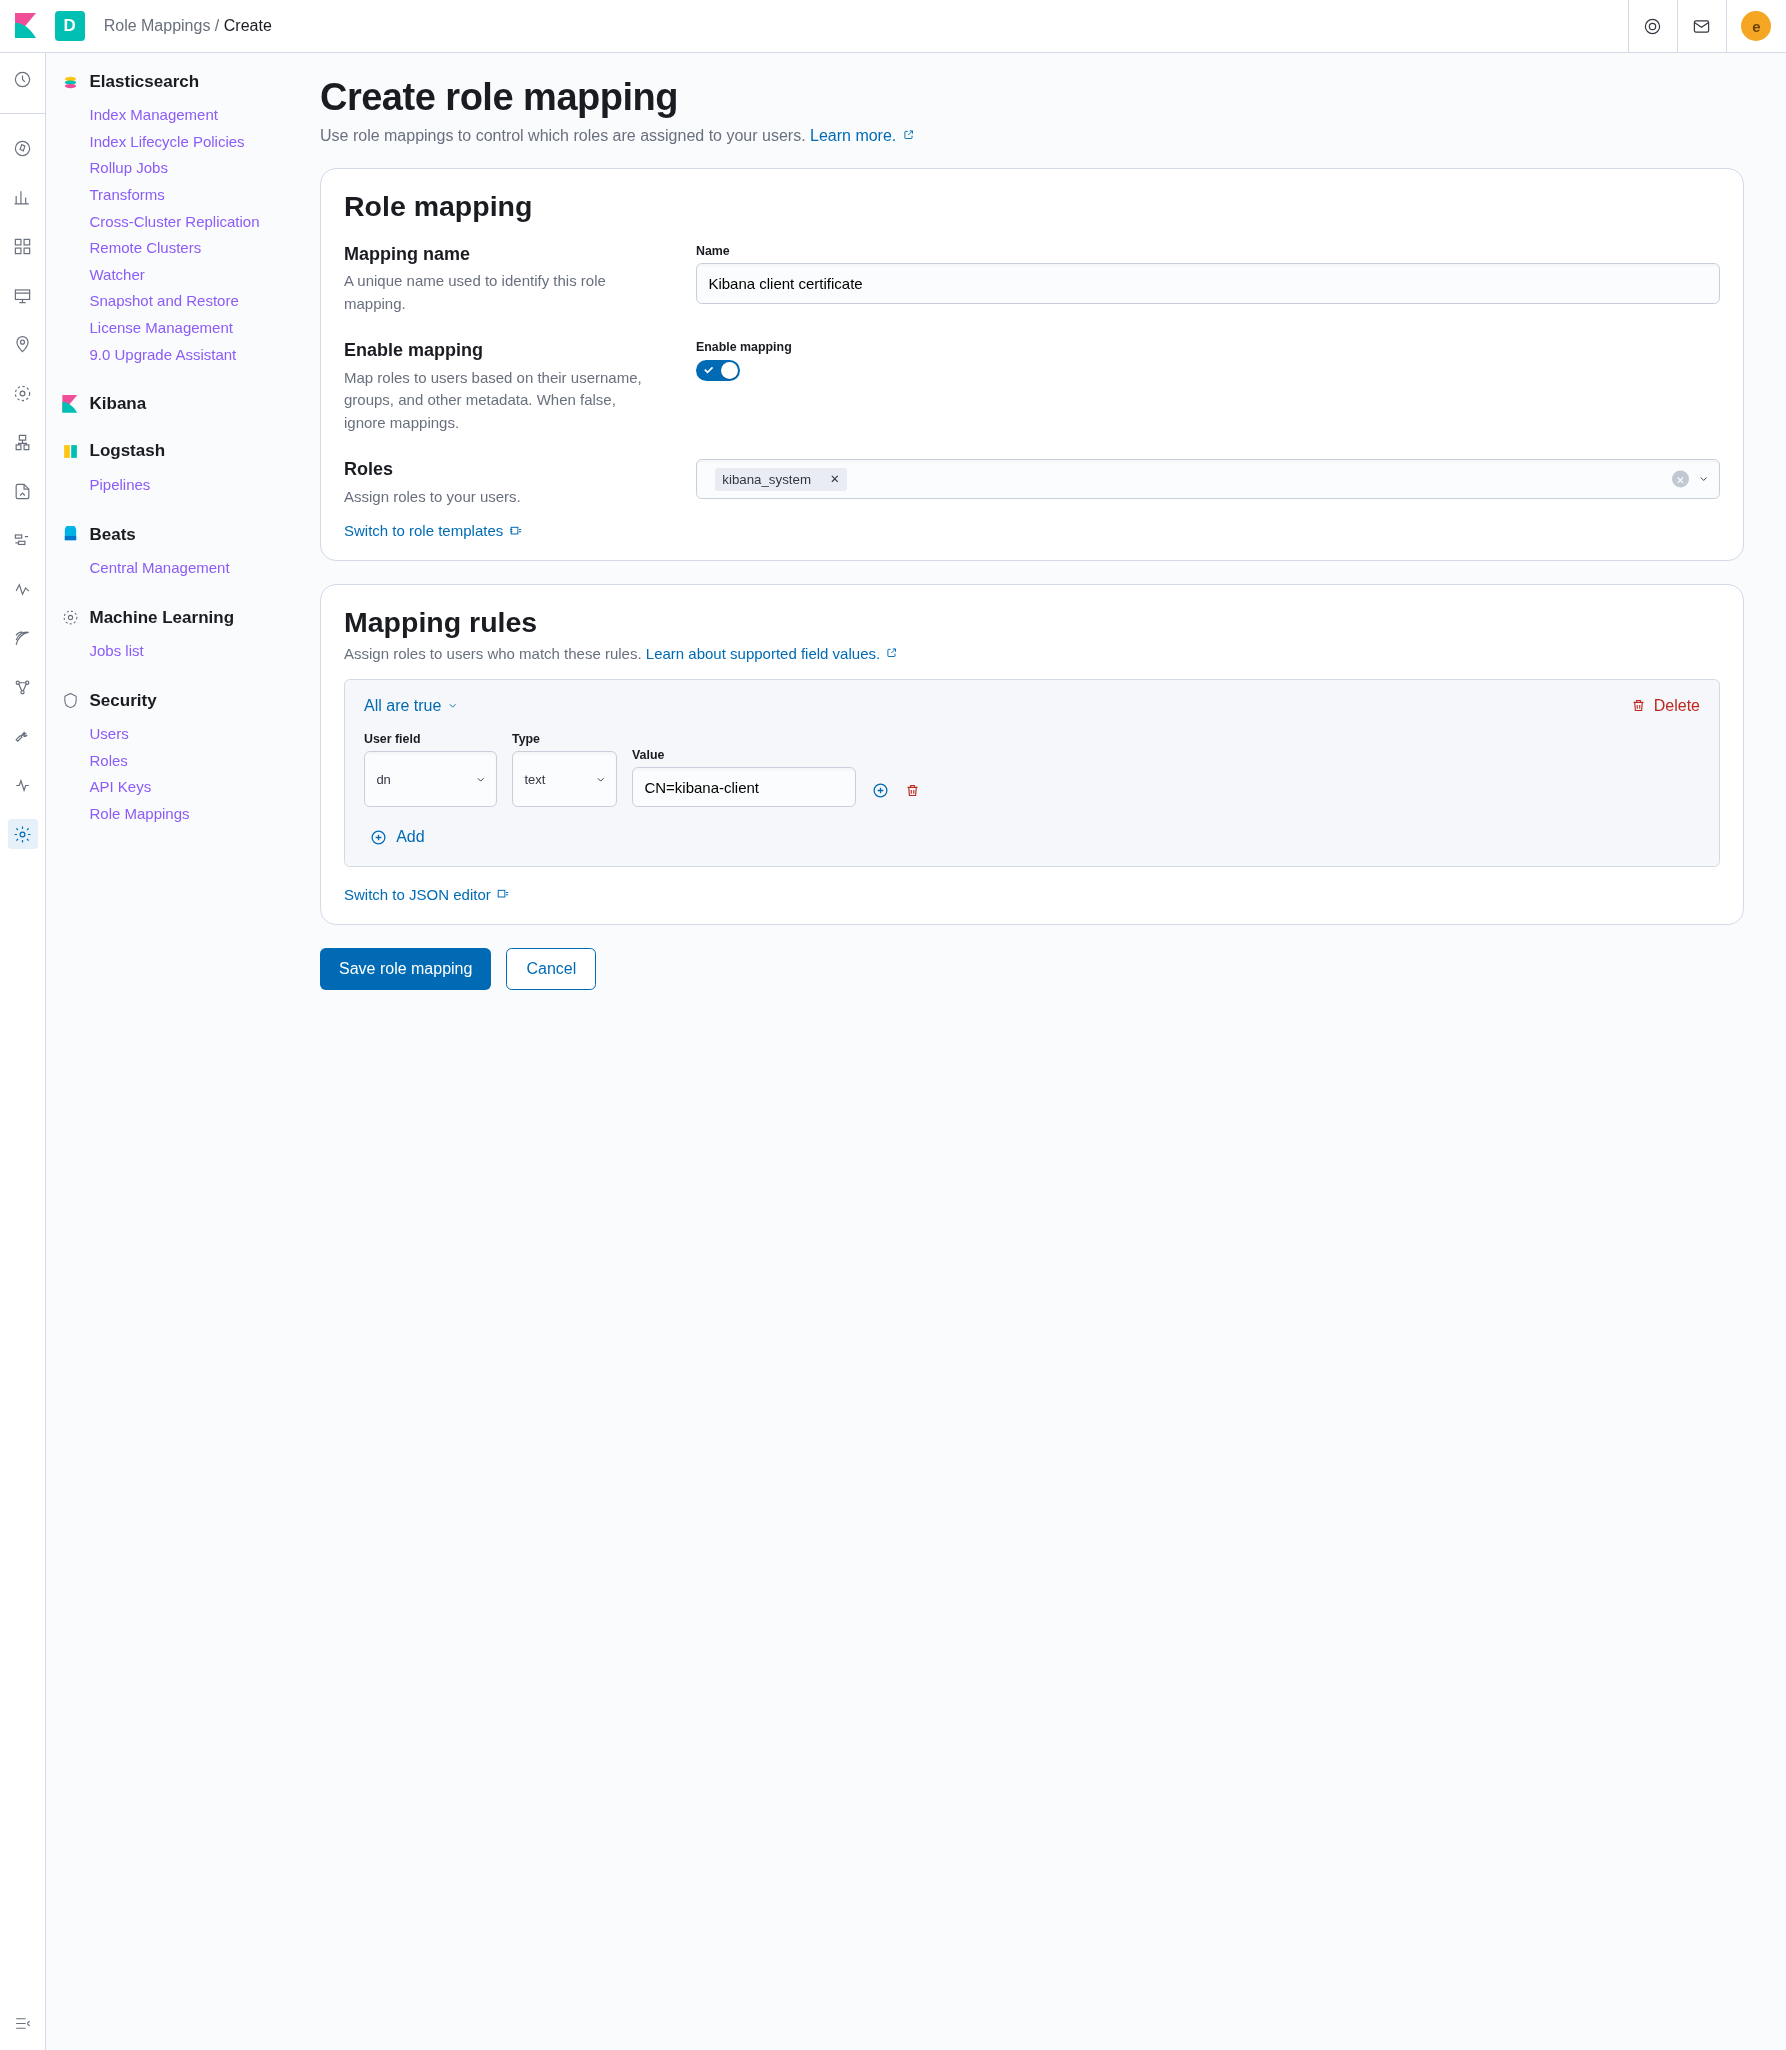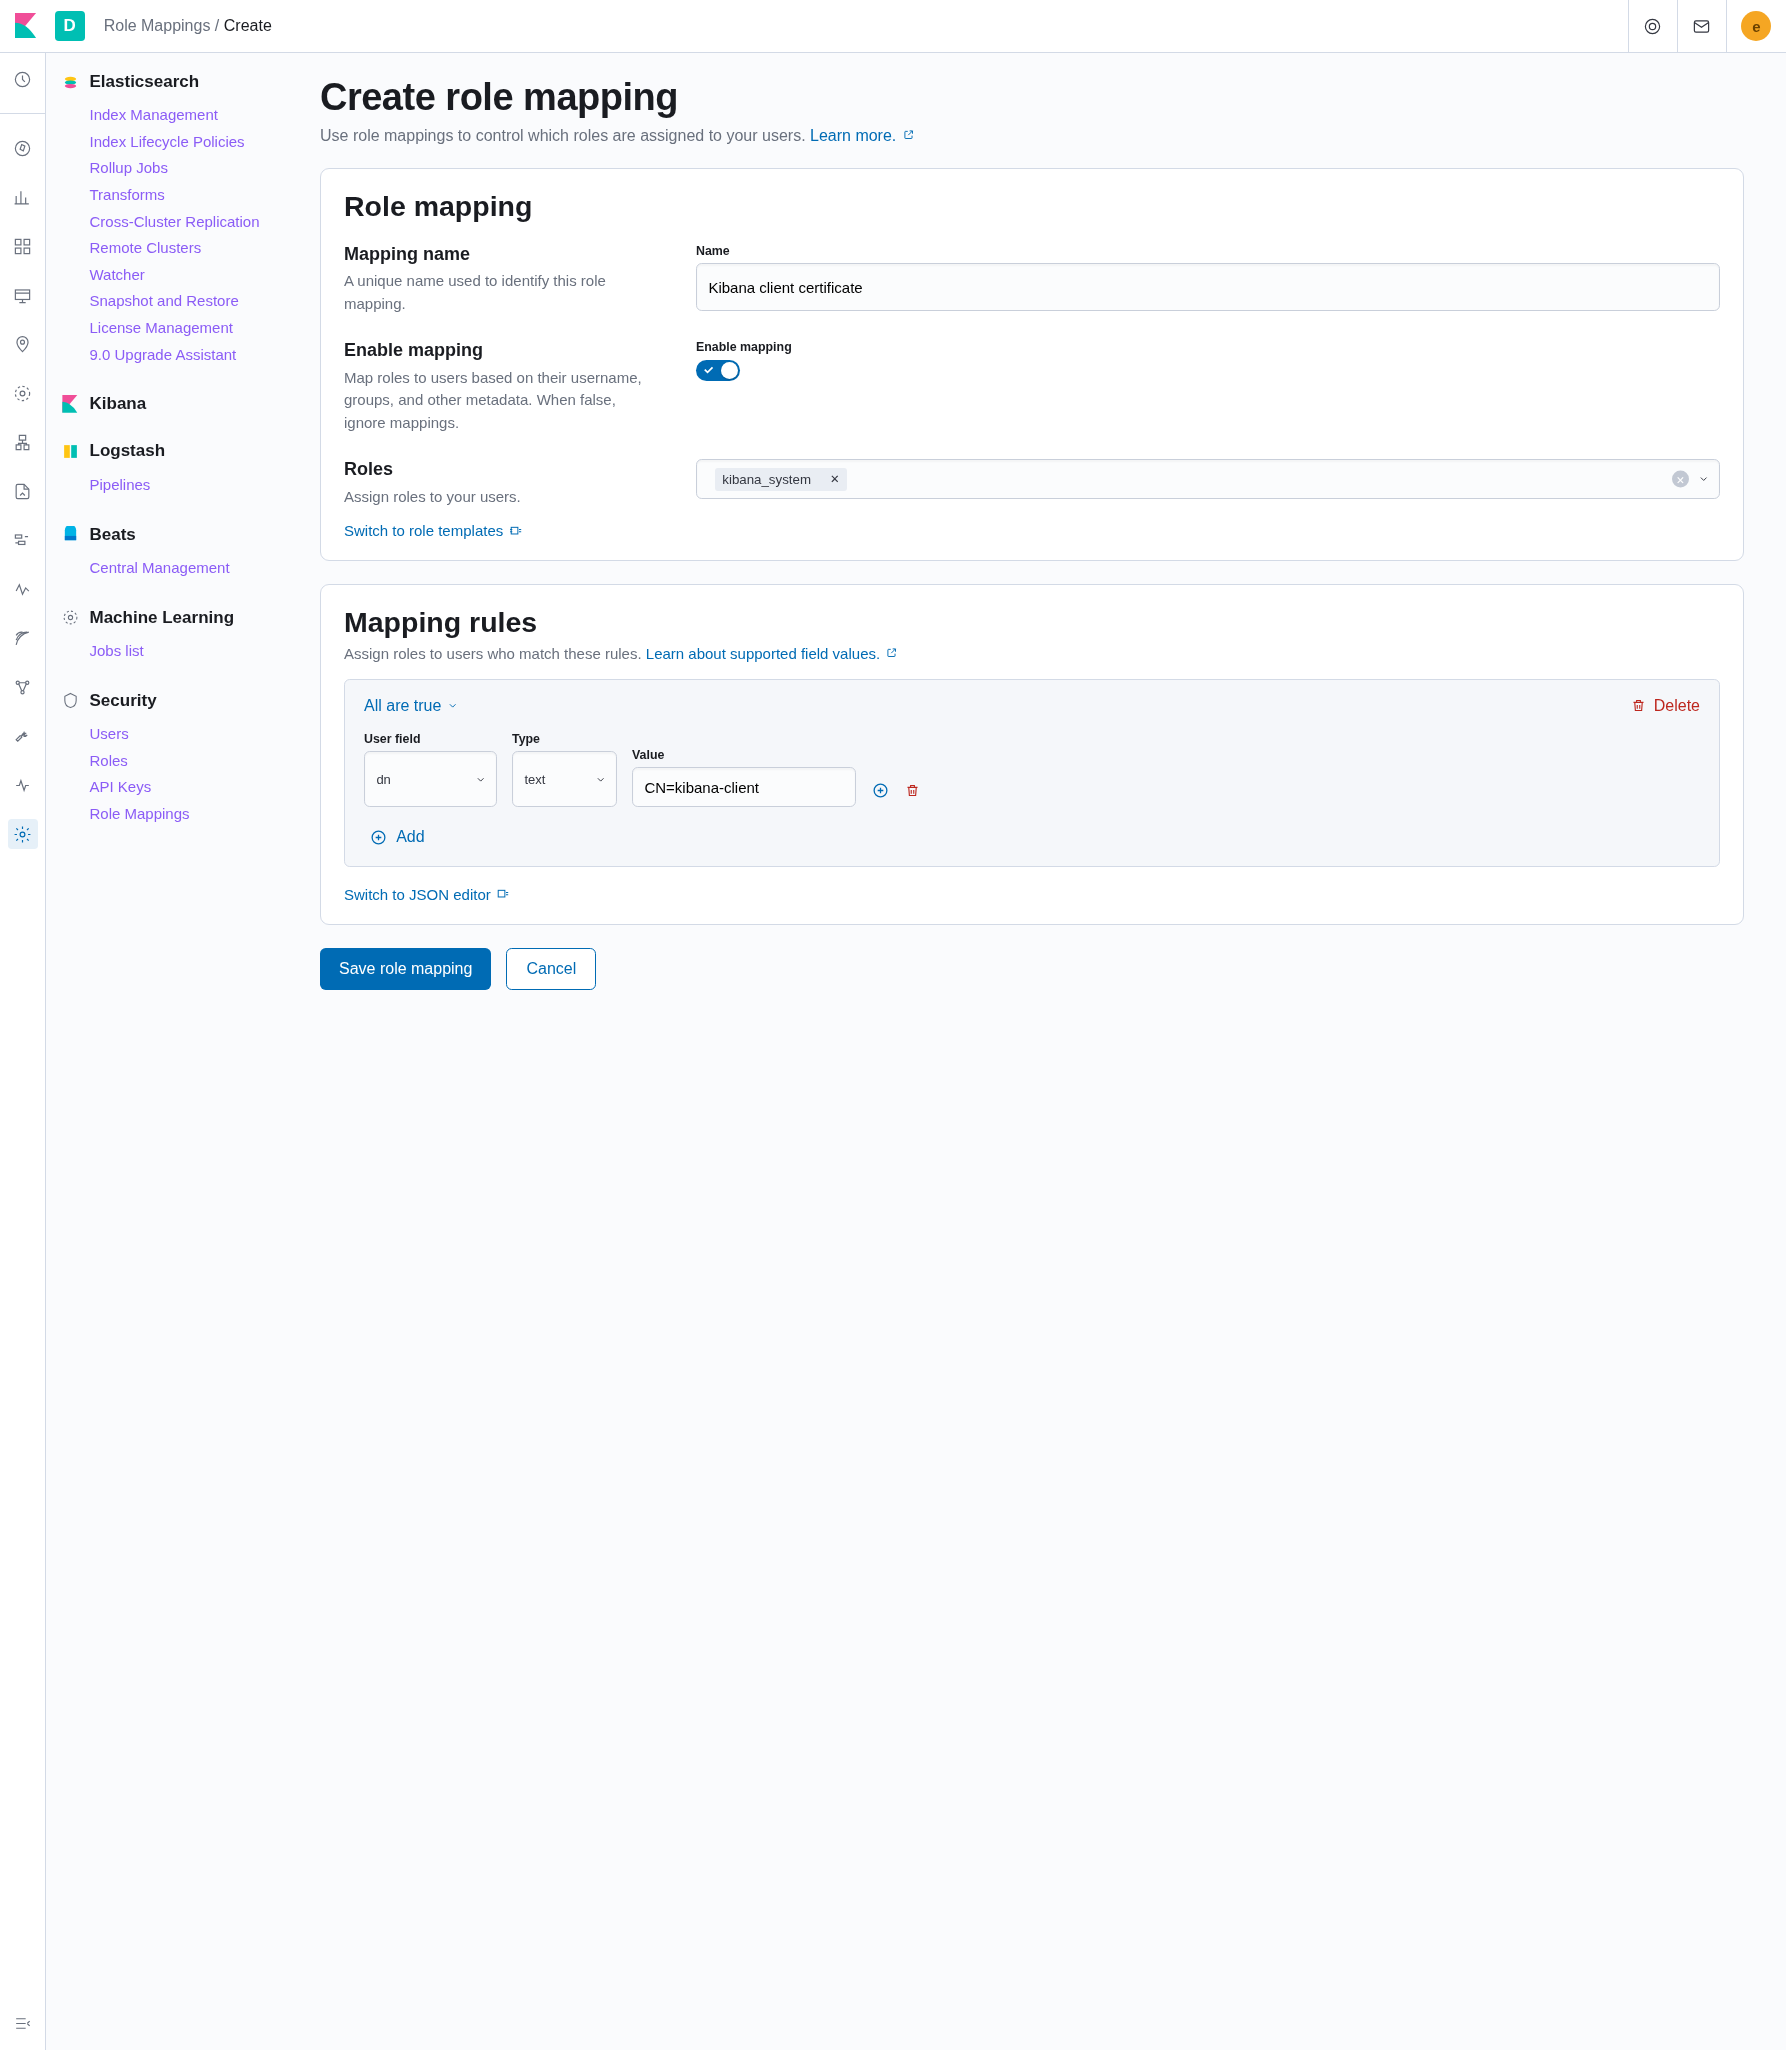--- a/index.html
+++ b/index.html
@@ -26,31 +26,31 @@
 .side-heading-icon { width: 19px; height: 19px; display: flex; align-items: center; justify-content: center; }
 .side-items { list-style: none; }
 .side-items li { padding: 4.8px 0 4.8px 28.5px; font-size: 15px; color: #8b5cf6; cursor: pointer; }
 
 .main { flex: 1; padding: 23px 42px 38px 27px; background: #fafbfd; }
 .page-title { font-size: 38px; font-weight: 700; color: #1a1c21; margin-bottom: 7.6px; letter-spacing: -0.5px; }
 .page-desc { color: #69707d; font-size: 16px; margin-bottom: 23px; }
 .link { color: #006bb4; text-decoration: none; }
 .ext-icon { width: 13.3px; height: 13.3px; display: inline-flex; vertical-align: baseline; margin-left: 1.9px; }
 
-.panel { background: #fff; border: 1px solid #d3dae6; border-radius: 9px; padding: 21px 23px; margin-bottom: 23px; }
+.panel { background: #fff; border: 1px solid #d3dae6; border-radius: 16px; padding: 21px 23px; margin-bottom: 23px; }
 .panel-title { font-size: 28.5px; font-weight: 700; color: #1a1c21; margin-bottom: 21px; }
 .panel-subtitle { color: #69707d; font-size: 15px; margin-bottom: 17px;}
 
 .form-row { display: flex; gap: 38px; margin-bottom: 25px; }
 .form-left { width: 314px; flex-shrink: 0; }
 .form-left h3 { font-size: 18px; font-weight: 700; color: #1a1c21; margin-bottom: 5.7px; }
 .form-left p { color: #69707d; font-size: 15px; line-height: 1.5; }
 .form-right { flex: 1; }
 .field-label { font-size: 12.4px; font-weight: 600; color: #1a1c21; margin-bottom: 5.7px; display: block; }
-.text-input { width: 100%; height: 48px; border: 1px solid #c9cfda; border-radius: 5.7px; padding: 0 11.4px; font-size: 15px; background: #fbfcfd; box-shadow: inset 0 1.9px 1.9px rgba(0,0,0,0.03);}
+.text-input { width: 100%; height: 41px; border: 1px solid #c9cfda; border-radius: 5.7px; padding: 0 11.4px; font-size: 15px; background: #fbfcfd; box-shadow: inset 0 1.9px 1.9px rgba(0,0,0,0.03);}
 
 .toggle { width: 44px; height: 21px; background: #006bb4; border-radius: 10.5px; position: relative; cursor: pointer; display:inline-block; }
 .toggle-check { position: absolute; left: 5.7px; top: 2.9px; width: 13.3px; height: 13.3px; color: #fff; }
 .toggle-knob { position: absolute; right: 1.9px; top: 1.9px; width: 17px; height: 17px; background: #fff; border-radius: 50%; box-shadow: 0 1px 1.9px rgba(0,0,0,0.2); }
 
 .combo { width: 100%; min-height: 40px; border: 1px solid #c9cfda; border-radius: 5.7px; padding: 3.8px 38px 3.8px 5.7px; display: flex; align-items: center; gap: 5.7px; position: relative; background: #fbfcfd; box-shadow: inset 0 1.9px 1.9px rgba(0,0,0,0.03);}
 .pill { background: #e9edf3; border-radius: 2.9px; padding: 3.8px 7.6px; font-size: 13.3px; display: inline-flex; align-items: center; gap: 19px; margin-left: 12px; }
 .pill-x { color: #343741; font-size: 11.4px; cursor: pointer; }
 .combo-clear { position: absolute; right: 30px; top: 50%; transform: translateY(-50%); width: 17px; height: 17px; background: #c2c8d3; border-radius: 50%; color: #fff; display: flex; align-items: center; justify-content: center; font-size: 10.5px; cursor: pointer; }
 .combo-caret { position: absolute; right: 9.5px; top: 50%; transform: translateY(-50%); color: #343741; }

